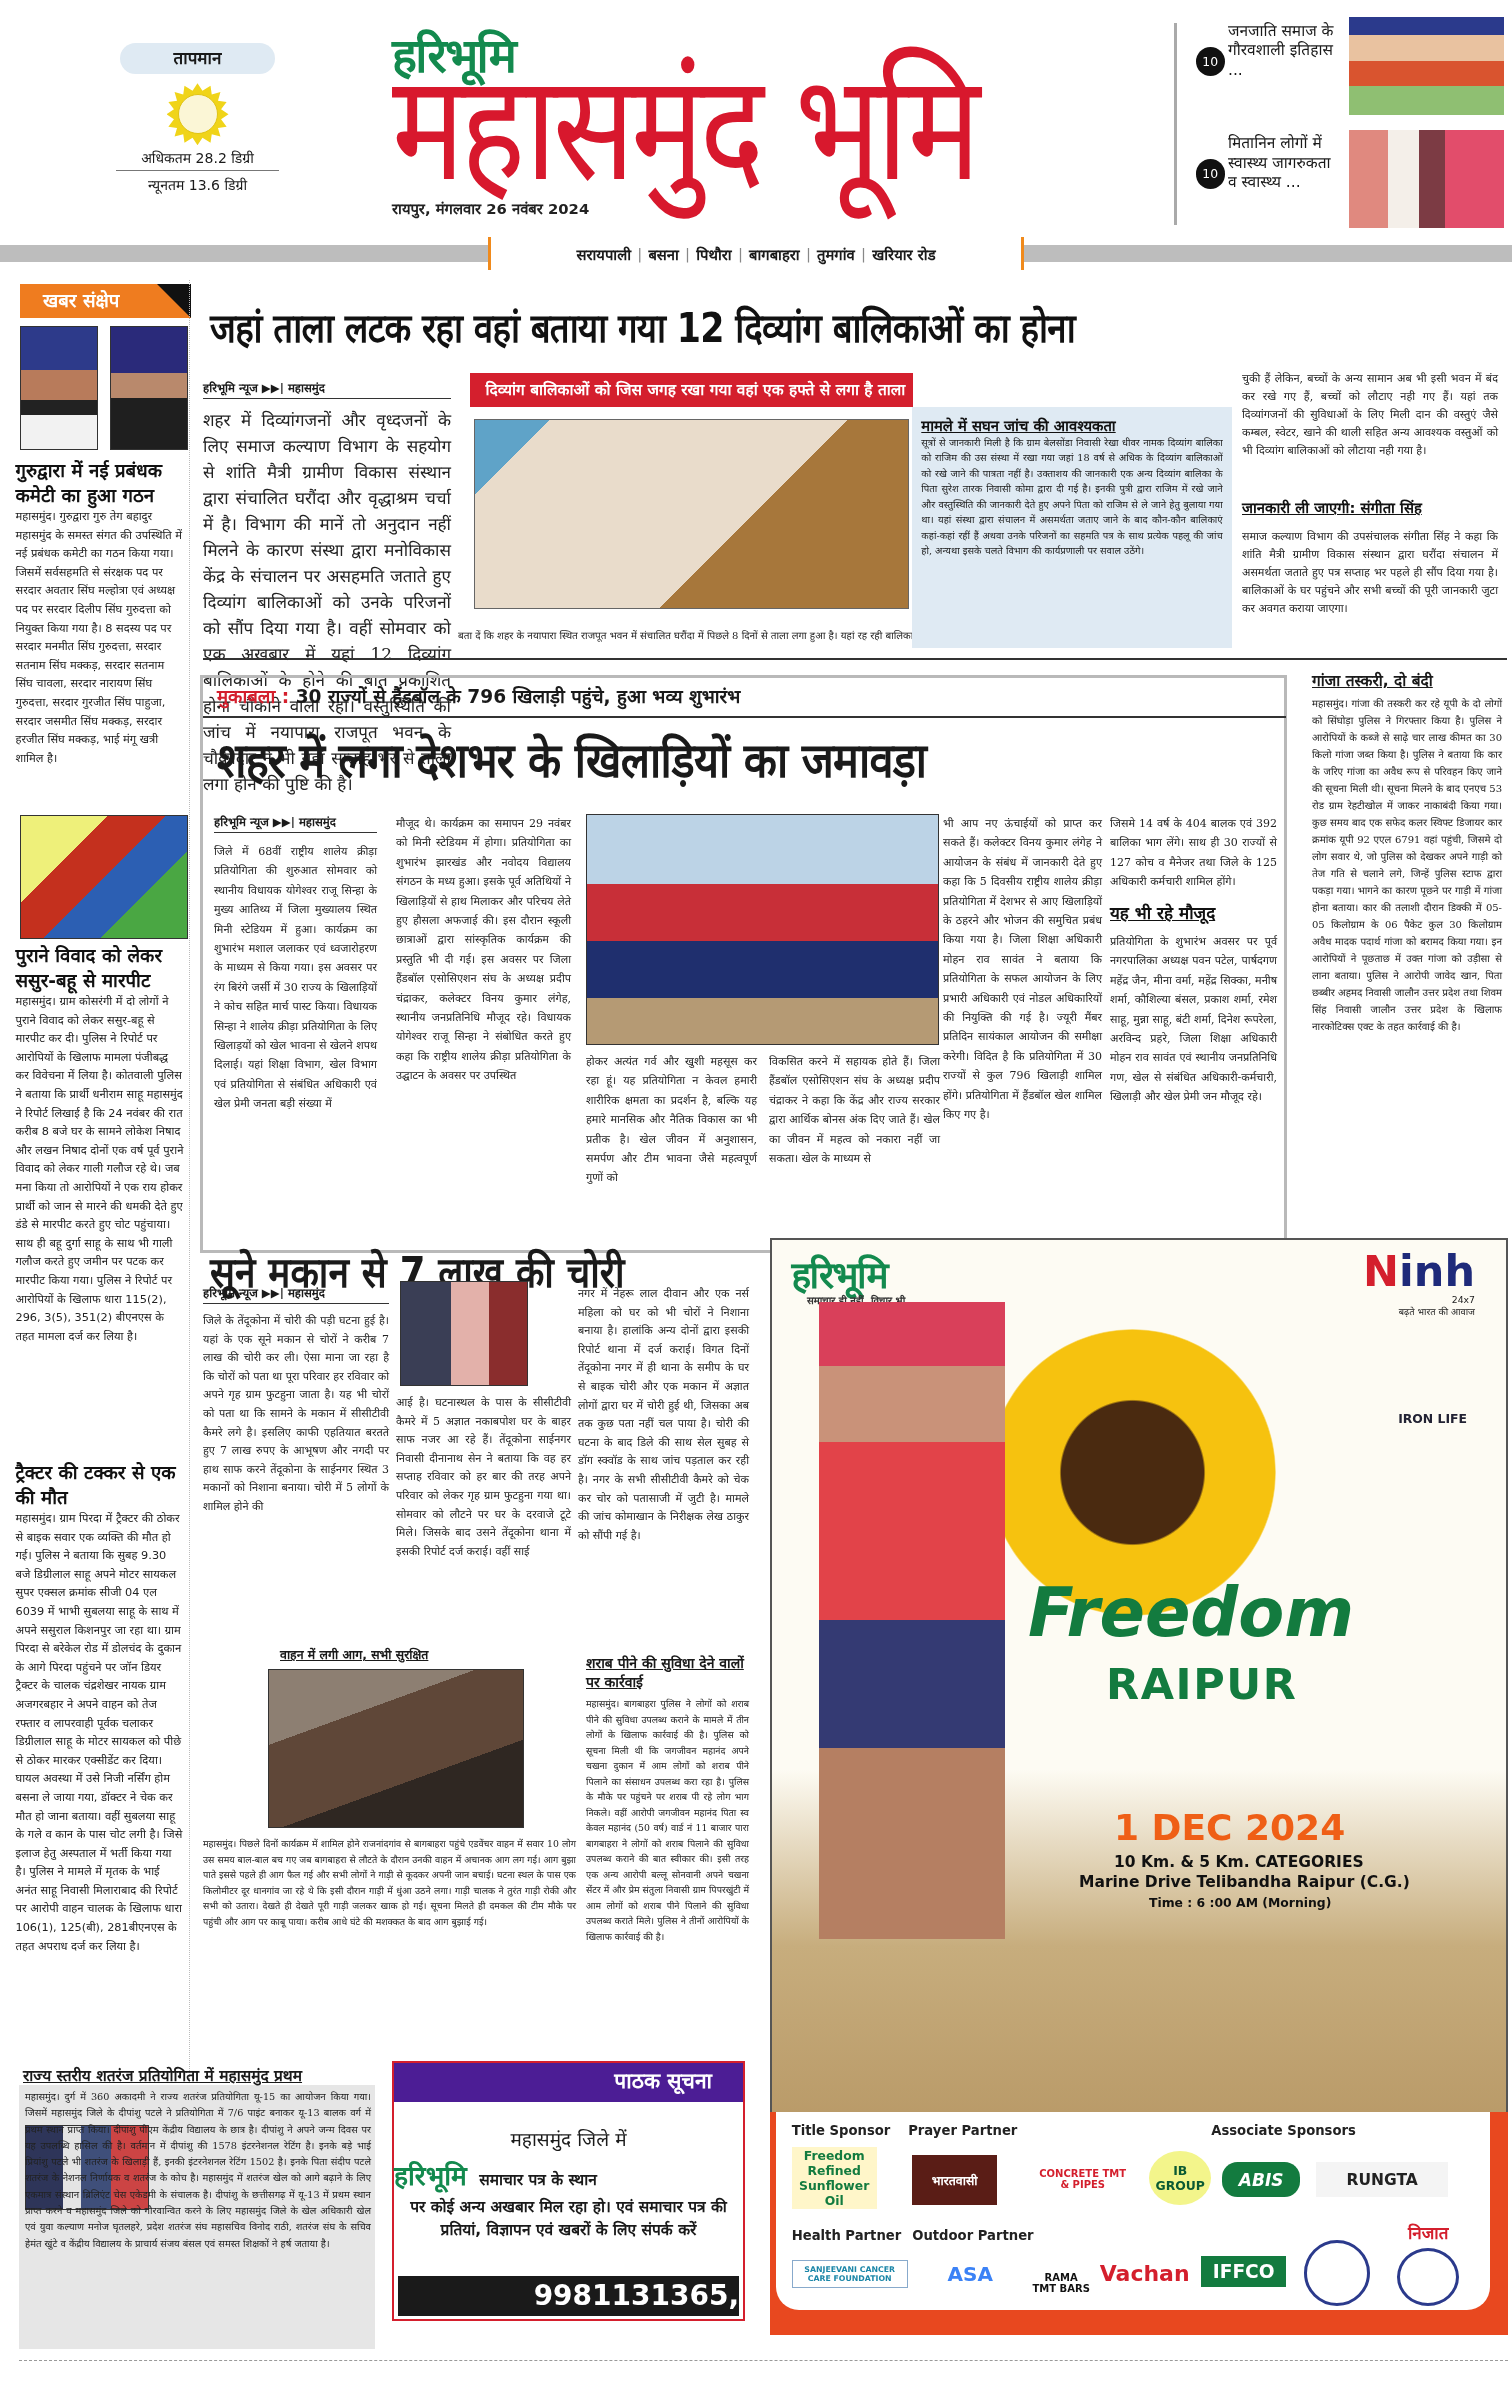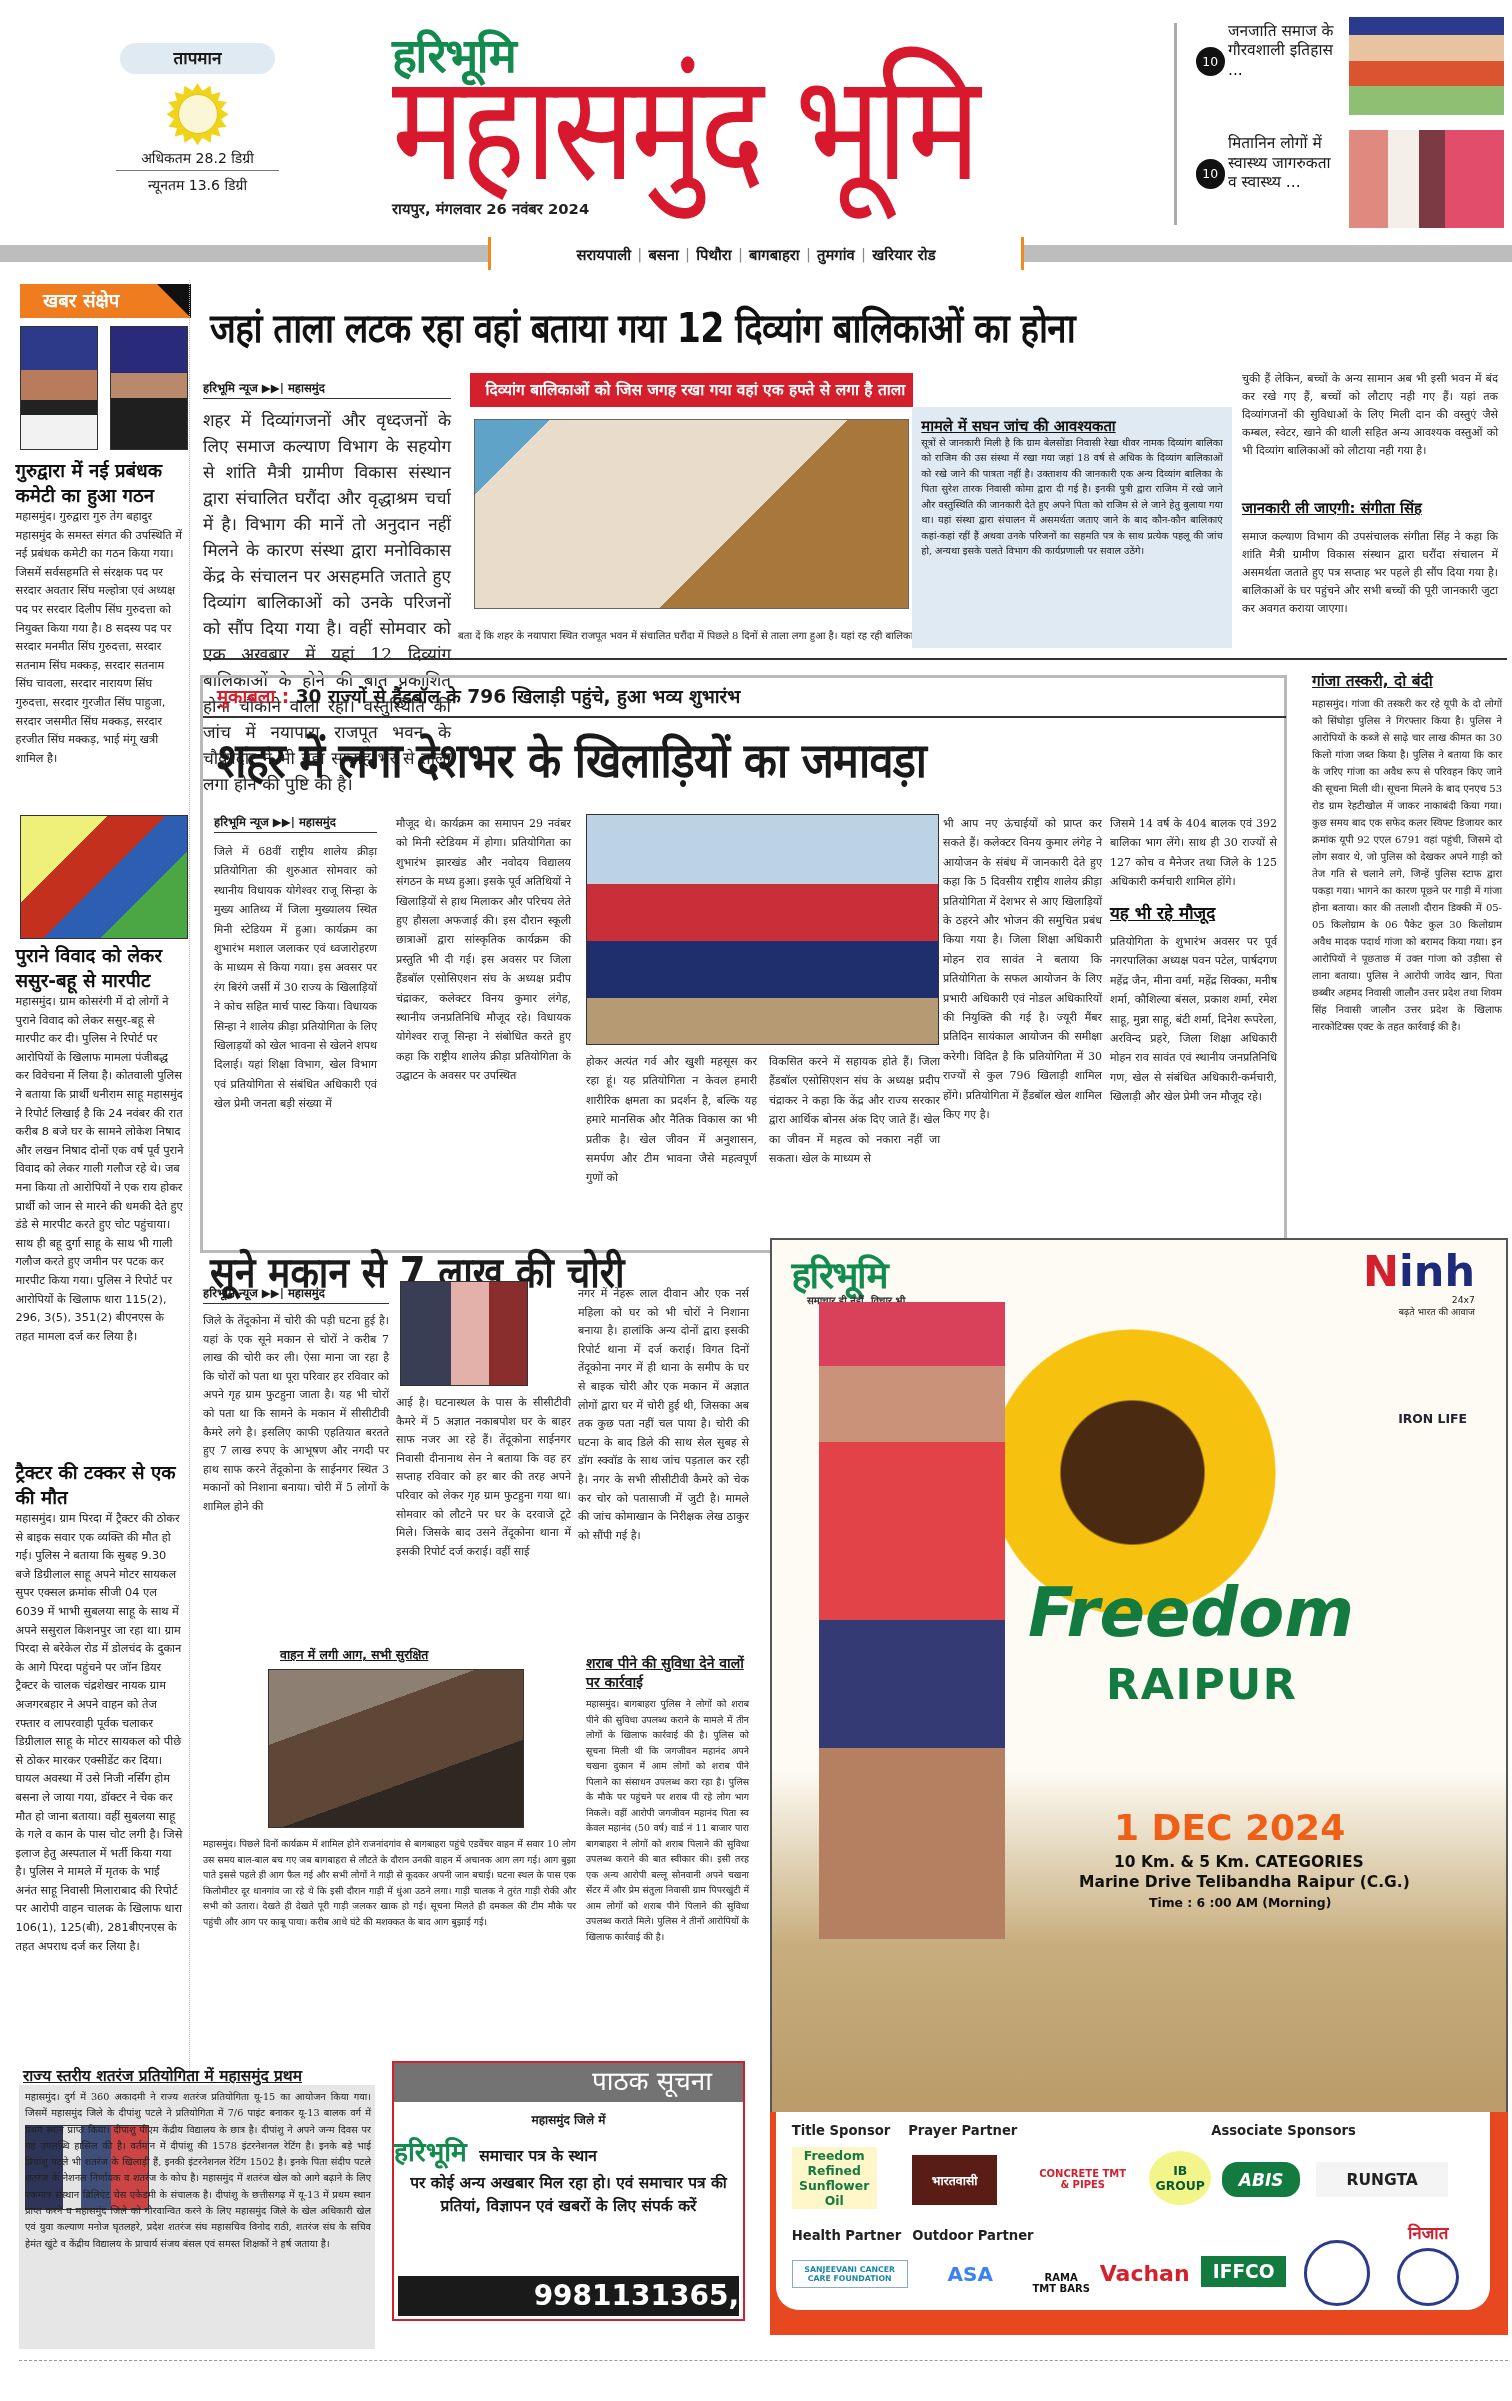--- a/index.html
+++ b/index.html
@@ -70,22 +70,22 @@
 .ad .date{position:absolute;left:342px;top:567px;font-size:36px;font-weight:bold;color:#ef5f16}
 .ad .cat{position:absolute;left:342px;top:613px;font-size:15.5px;font-weight:bold;color:#111}
 .ad .loc{position:absolute;left:307px;top:633px;font-size:15.5px;font-weight:bold;color:#111}
 .ad .time{position:absolute;left:377px;top:655px;font-size:12.4px;font-weight:bold;color:#111}
 .sponsor-wrap{left:770px;top:2112px;width:738px;height:223px;background:#e8481f}
 .sponsor-card{position:absolute;left:6.2px;top:0;width:714px;height:198px;background:#fff;border-radius:0 0 23px 23px}
 .slab{position:absolute;font-weight:bold;font-size:13.2px;color:#222;white-space:nowrap}
 .logo{position:absolute;font-weight:bold;font-size:12.4px;text-align:center;border-radius:0;display:flex;align-items:center;justify-content:center}
 
 .notice{left:392px;top:2061px;width:353px;height:260px;border:2.3px solid #d41f2d;background:#fff}
-.notice .top{height:39px;background:#737373;color:#fff;font-weight:normal;font-size:26px;text-align:right;padding-right:31px;line-height:37px}
-.notice .l1{text-align:center;font-weight:bold;font-size:12px;margin-top:9px}
+.notice .top{height:39px;background:#4c1d95;color:#fff;font-weight:bold;font-size:21px;text-align:right;padding-right:31px;line-height:37px}
+.notice .l1{text-align:center;font-weight:normal;font-size:19px;margin-top:24px}
 .notice .l2{text-align:left;font-weight:bold;font-size:15.5px;margin-top:4.7px}
 .notice .l2 .hb{color:#138a4e;font-size:26.4px;margin-right:12.4px}
 .notice .l3{text-align:center;font-weight:bold;font-size:15.5px;margin-top:3.1px;line-height:23px}
 .notice .phone{position:absolute;left:3.9px;right:3.9px;bottom:3.1px;height:40px;background:#1a1a1a;color:#fff;font-weight:bold;font-size:28px;text-align:right;line-height:40px}
 
 .chess{left:18.6px;top:2085px;width:356px;height:264px;background:#e6e6e6}
 .chess-head{left:23px;top:2064px;font-size:15.5px;font-weight:bold;text-decoration:underline;white-space:nowrap}
 .chess-photo{left:25px;top:2125px;width:124px;height:85px;background:linear-gradient(90deg,#2e3559 0 30%,#e4e4e4 30% 45%,#3f4f7a 45% 70%,#c44 70%);border:0.8px solid #333}
 .dash{height:0;border-top:1.6px dashed #999}
 </style>

